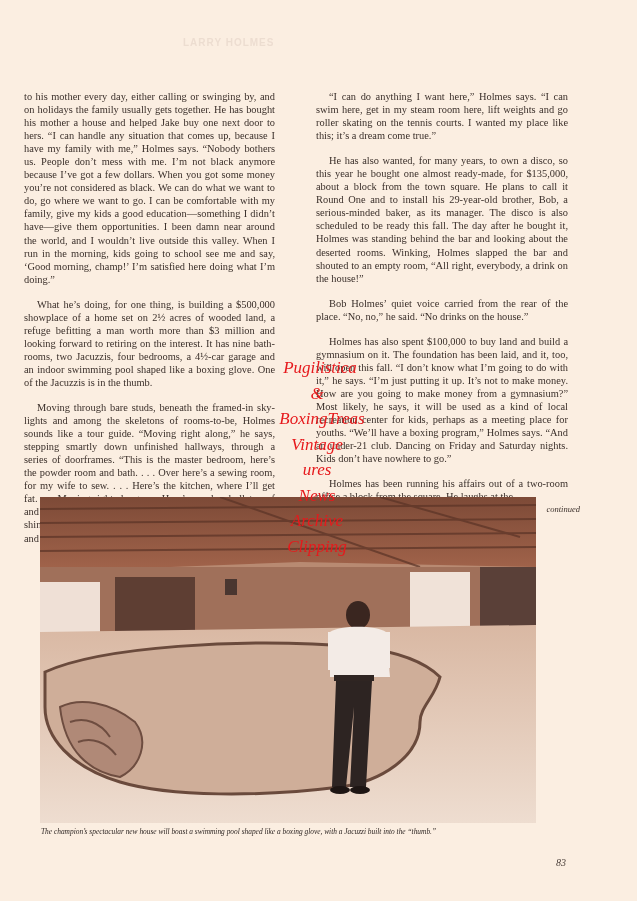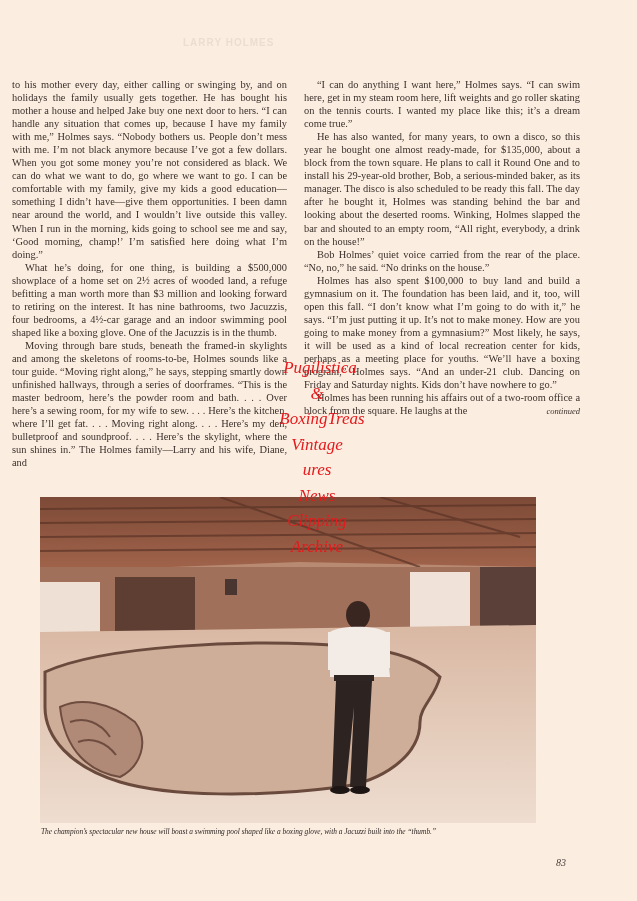--- a/index.html
+++ b/index.html
@@ -14,21 +14,21 @@
     color:#e7d6ca; font-family:"Liberation Sans", sans-serif; font-weight:bold;
     font-size:10px; letter-spacing:1px; opacity:.7;
   }
   .col {
     position:absolute; top:78px; width:275px;
     font-size:10.4px; line-height:13.05px; text-align:justify;
     hyphens:manual;
   }
   .col.left { left:12px; }
   .col.right { left:304px; width:276px; }
-  .col p { margin:0; text-indent:0; }
+  .col p { margin:12px; text-indent:0; }
   .col p.ind { text-indent:13px; }
   .cont { font-style:italic; font-size:8.5px; float:right; margin-top:-12px; }
   .photo {
     position:absolute; left:40px; top:497px; width:496px; height:326px;
     overflow:hidden; background:#a97a63;
   }
   .photo svg { display:block; }
   .caption {
     position:absolute; left:41px; top:827px; width:520px;
     font-family:Liberation Serif, serif; font-style:italic;
@@ -123,15 +123,15 @@
 <div class="caption">The champion’s spectacular new house will boast a swimming pool shaped like a boxing glove, with a Jacuzzi built into the “thumb.”</div>
 <div class="pagenum">83</div>
 
 <div class="watermark">
   <div class="wm-1">Pugilistica</div>
   <div>&amp;</div>
   <div class="wm-3">BoxingTreas</div>
   <div>Vintage</div>
   <div>ures</div>
   <div>News</div>
+  <div>Archive</div>
   <div>Clipping</div>
-  <div>Archive</div>
 </div>
 
 </body></html>

